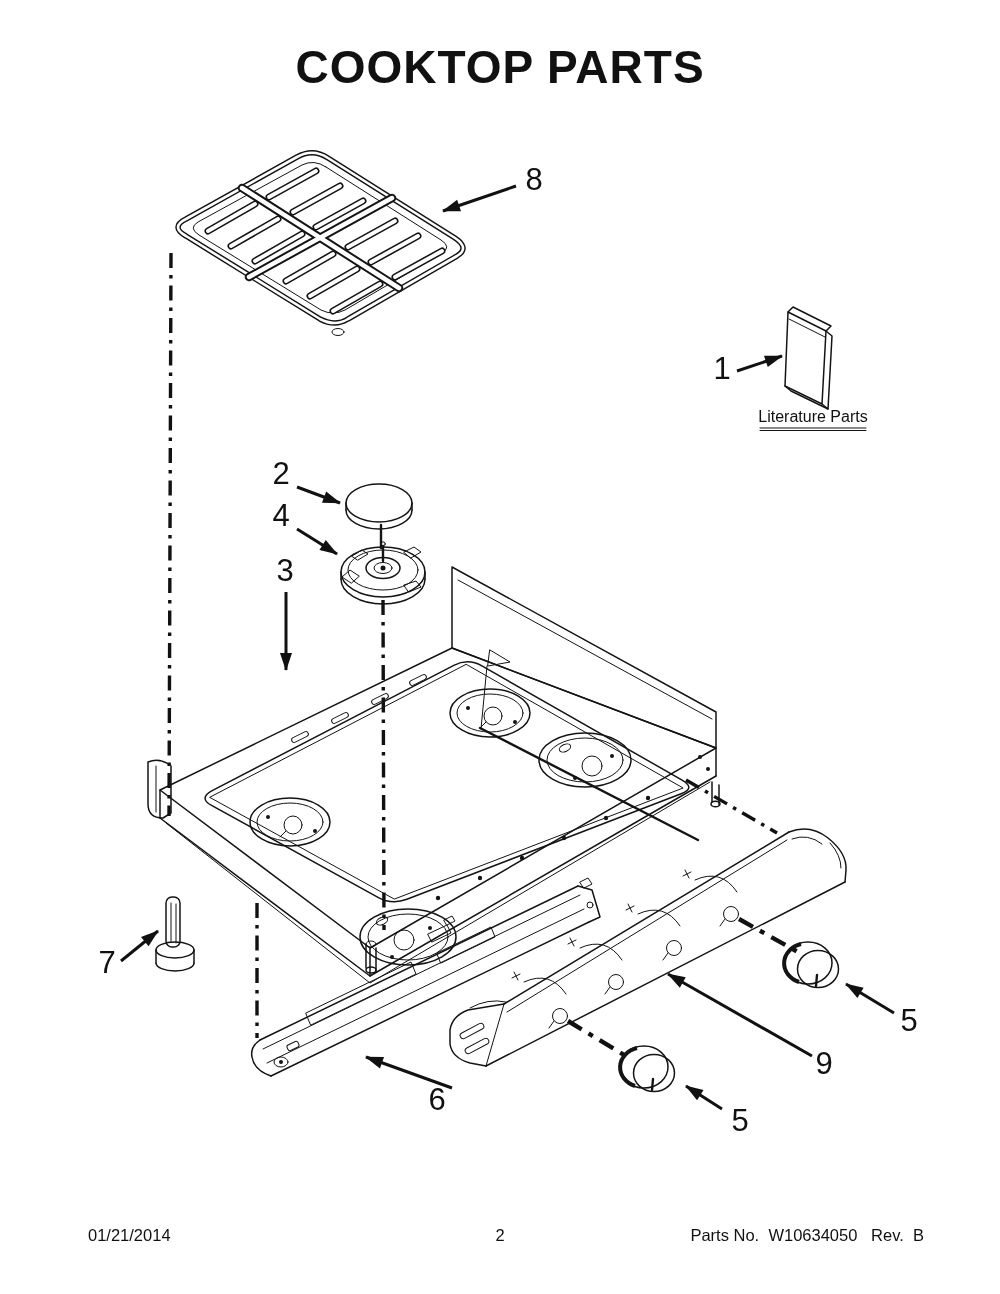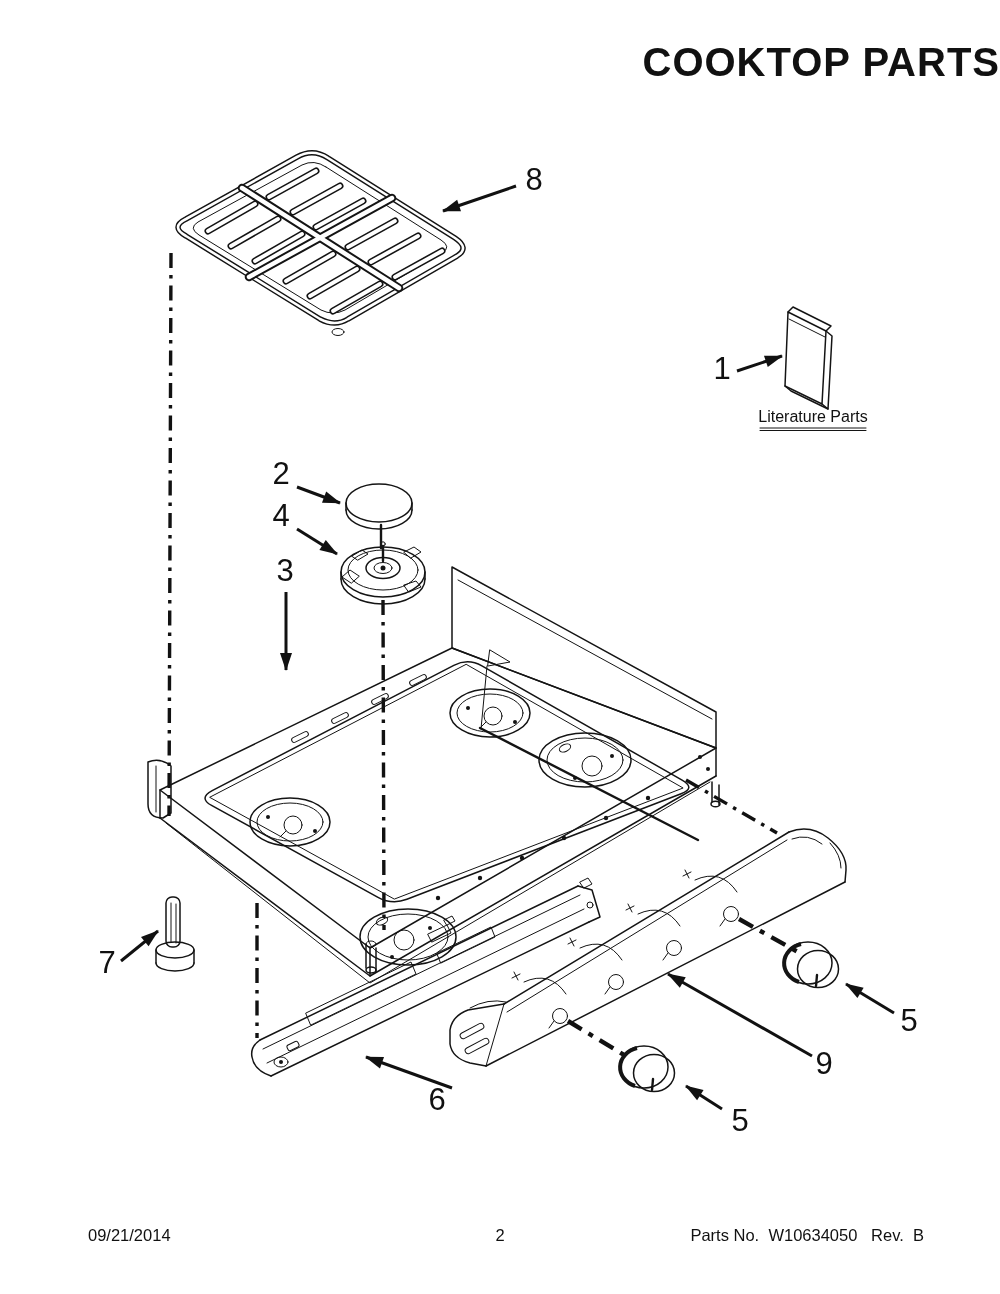--- a/index.html
+++ b/index.html
@@ -1,19 +1,19 @@
 <!DOCTYPE html>
 <html><head>
 <meta charset="utf-8">
 <style>
   html,body{margin:0;padding:0;background:#ffffff;}
   .page{position:relative;width:1000px;height:1294px;background:#fff;overflow:hidden;
         font-family:"Liberation Sans",sans-serif;color:#111;}
-  .title{position:absolute;top:40px;left:0;width:100%;text-align:right;
-         font-size:40px;font-weight:bold;letter-spacing:1px;margin:0;}
+  .title{position:absolute;top:40px;left:0;width:100%;text-align:center;
+         font-size:46px;font-weight:bold;letter-spacing:1px;margin:0;}
   .diagram-svg{position:absolute;top:0;left:0;}
   .footer{position:absolute;top:1226px;left:0;width:100%;font-size:16.5px;}
   .footer span{white-space:pre;}
   .f-date{position:absolute;left:88px;}
   .f-page{position:absolute;left:0;width:100%;text-align:center;}
   .f-part{position:absolute;right:76px;}
 
   
   .ln{fill:none;stroke:#141414;stroke-width:1.5;stroke-linejoin:round;stroke-linecap:round;}
   .lt{fill:none;stroke:#141414;stroke-width:1;stroke-linejoin:round;stroke-linecap:round;}
@@ -324,18 +324,18 @@
       <text class="callout" x="285" y="581">3</text>
       <text class="callout" x="107" y="973">7</text>
       <text class="callout" x="437" y="1110">6</text>
       <text class="callout" x="824" y="1074">9</text>
       <text class="callout" x="909" y="1031">5</text>
       <text class="callout" x="740" y="1131">5</text>
     </g>
   </svg>
 
   <div class="footer">
-    <span class="f-date">09/21/2014</span>
+    <span class="f-date">01/21/2014</span>
     <span class="f-page">2</span>
     <span class="f-part">Parts No.  W10634050   Rev.  B</span>
   </div>
 
 </div>
 
 </body></html>

